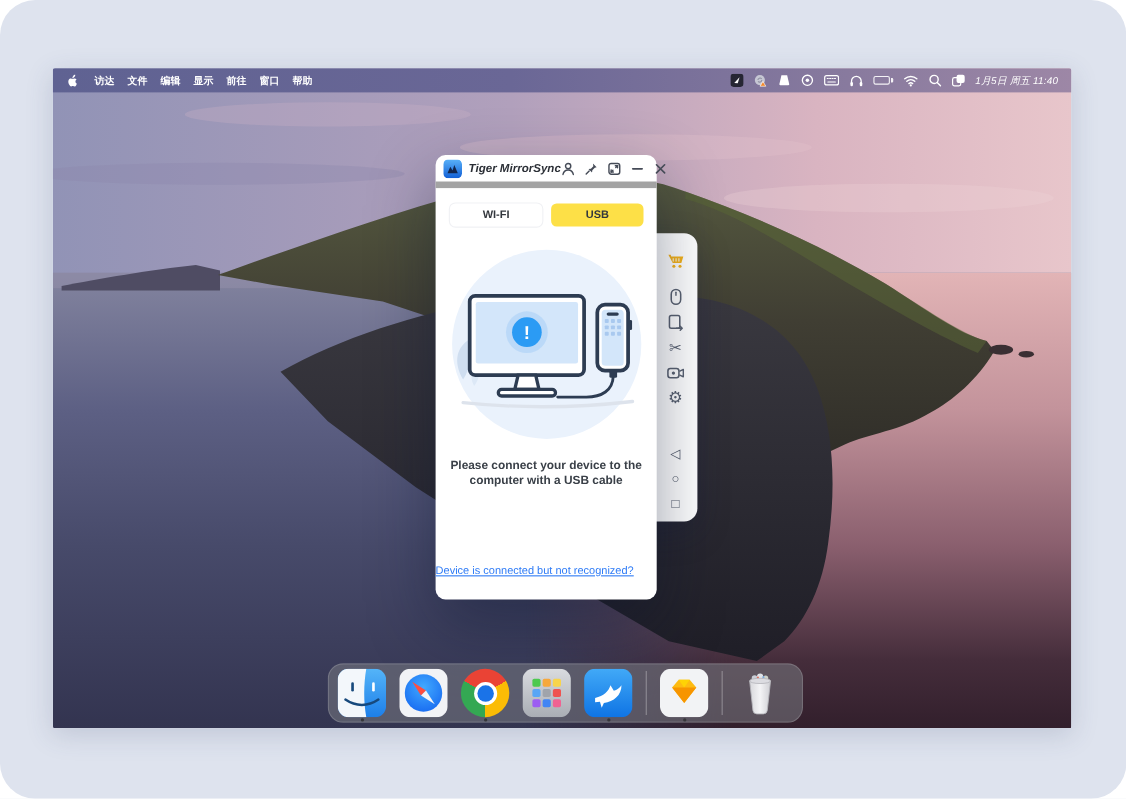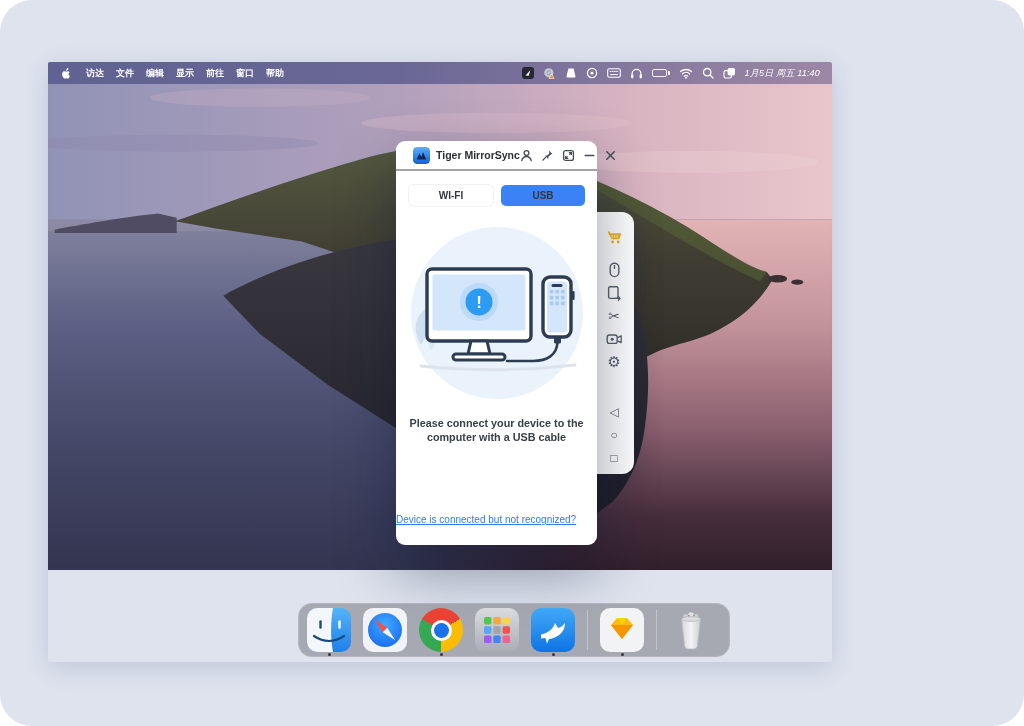--- a/index.html
+++ b/index.html
@@ -1,20 +1,20 @@
 <!DOCTYPE html>
 <html><head>
 <meta charset="utf-8">
 <style>
   * { margin:0; padding:0; box-sizing:border-box; }
   html,body { width:1024px; height:726px; background:#fff; font-family:"Liberation Sans", sans-serif; overflow:hidden; }
   .frame { position:absolute; inset:0; background:#dee3ee; border-radius:32px; }
 
   
-  .desktop { position:absolute; left:48px; top:62px; width:784px; height:600px; border-radius:2px; overflow:hidden; box-shadow:0 6px 24px rgba(60,70,110,.18); }
+  .desktop { position:absolute; left:48px; top:62px; width:926px; height:600px; border-radius:2px; overflow:hidden; box-shadow:0 6px 24px rgba(60,70,110,.18); }
   .wallpaper { position:absolute; inset:0; }
 
   
   .menubar { position:absolute; left:0; top:0; width:100%; height:22px; z-index:40;
     background:linear-gradient(90deg,#5f6292 0%,#6a6796 45%,#887a9e 78%,#9d87a6 100%);
     display:flex; align-items:center; color:#fff; font-size:9px; padding:0 12px; }
   .menubar .apple { width:26px; display:flex; justify-content:flex-start; }
   .menu-items { display:flex; gap:12px; font-weight:bold; }
   .menu-item { cursor:default; white-space:nowrap; }
   .mb-right { margin-left:auto; display:flex; align-items:center; gap:9px;font-style:italic; }
@@ -29,32 +29,32 @@
   .sidepanel { position:absolute; left:498px; top:150px; width:88px; height:262px; background:#fff; border-radius:12px;
     box-shadow:0 10px 30px rgba(20,30,60,.28); z-index:10; display:flex; flex-direction:column; align-items:flex-end; padding:17px 11px 0 0; }
   .sp-icon { width:18px; height:15px; display:flex; align-items:center; justify-content:center; margin-bottom:8px; color:#5b6372; font-size:13px; line-height:1; }
   .sp-icon.gap-top { margin-top:10px; }
   .sp-icon.nav-gap { margin-top:27px; }
   .sp-glyph { color:#5b6372; font-size:12px; }
 
   
   .window { position:absolute; left:348px; top:79px; width:201px; height:404px; background:#fff; border-radius:9px;
     box-shadow:0 24px 60px rgba(10,20,45,.42); z-index:20; }
-  .titlebar { height:30px; display:flex; align-items:center; padding:0 17px; border-bottom:2px solid #a3a3a3; }
+  .titlebar { height:30px; display:flex; align-items:center; padding:0 7px; border-bottom:6px solid #a3a3a3;font-style:italic; }
   .app-ic { width:17px; height:17px; border-radius:4px; margin-right:6px; flex:none; }
   .title { font-size:10.5px; font-weight:bold; color:#2b2f36; white-space:nowrap; }
   .tb-icons { margin-left:auto; display:flex; align-items:center; gap:8px; }
   .tb-btn { width:13px; height:13px; display:flex; align-items:center; justify-content:center; }
   .tb-btn svg { stroke:#454b57; fill:none; stroke-width:1.3; stroke-linecap:round; }
 
   .tabs { position:absolute; left:0; top:44px; width:100%; height:21px; }
   .tab { position:absolute; top:0; height:21px; width:84px; border-radius:5px; display:flex; align-items:center; justify-content:center;
     font-size:10px; font-weight:bold; color:#33373d; cursor:pointer; }
   .tab.wifi { left:13px; background:#fff; box-shadow:0 0 0 1px #f0f1f4; }
-  .tab.usb { left:105px; background:#3b82f6; }
+  .tab.usb { left:105px; background:#fde047; }
 
   .illus { position:absolute; left:1px; top:84px; width:200px; height:180px; }
   .msg { position:absolute; left:0; top:275px; width:100%; text-align:center; font-size:10.8px; line-height:14px; color:#3a4048; font-weight:bold; }
   .link { position:absolute; left:0; top:373px; width:100%; font-size:10px; color:#2e7bf6; text-decoration:underline; cursor:pointer; }
 
   
   .dock { position:absolute; left:250px; top:541px; width:432px; height:54px; z-index:30;
     background:rgba(120,122,130,.55); border:1px solid rgba(255,255,255,.16); border-radius:14px;
     display:flex; align-items:center; gap:12px; padding:0 8px; }
   .dock-app { position:relative; width:44px; height:44px; flex:none; cursor:pointer; }

